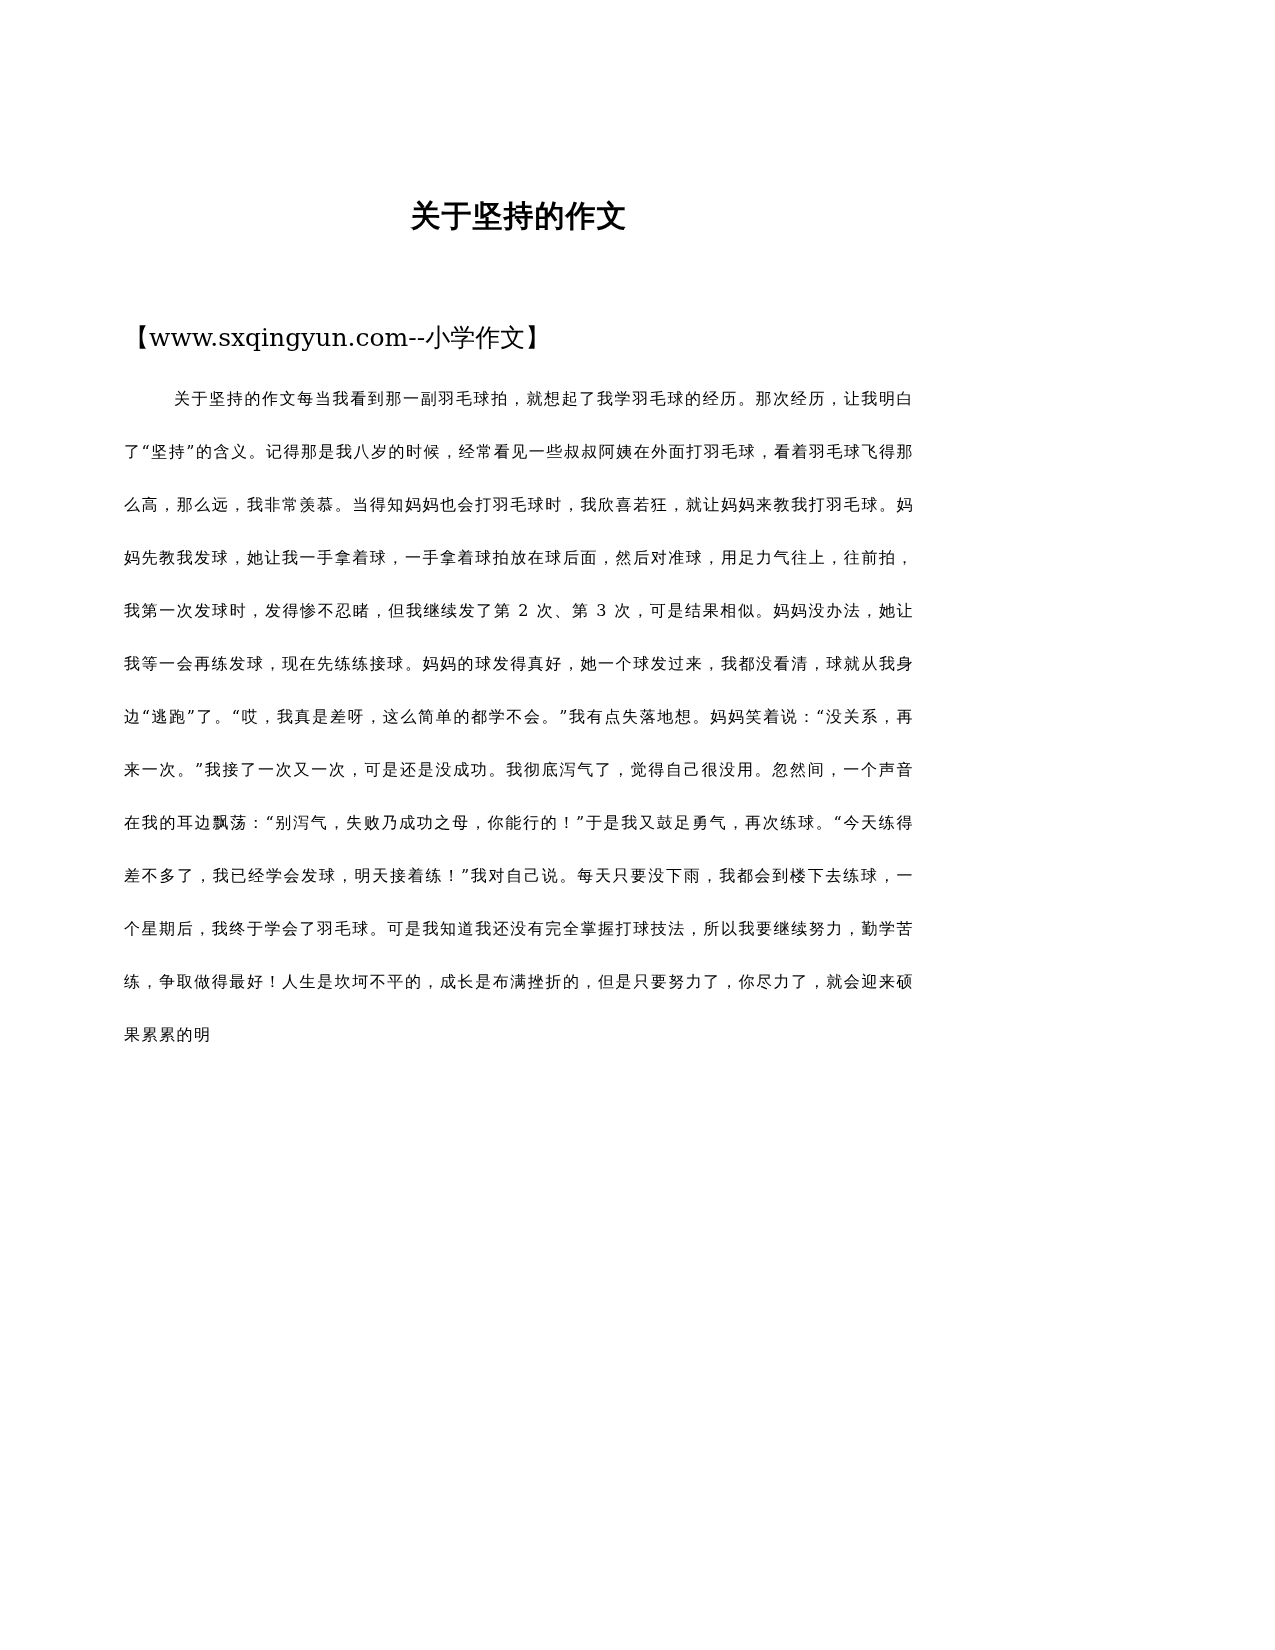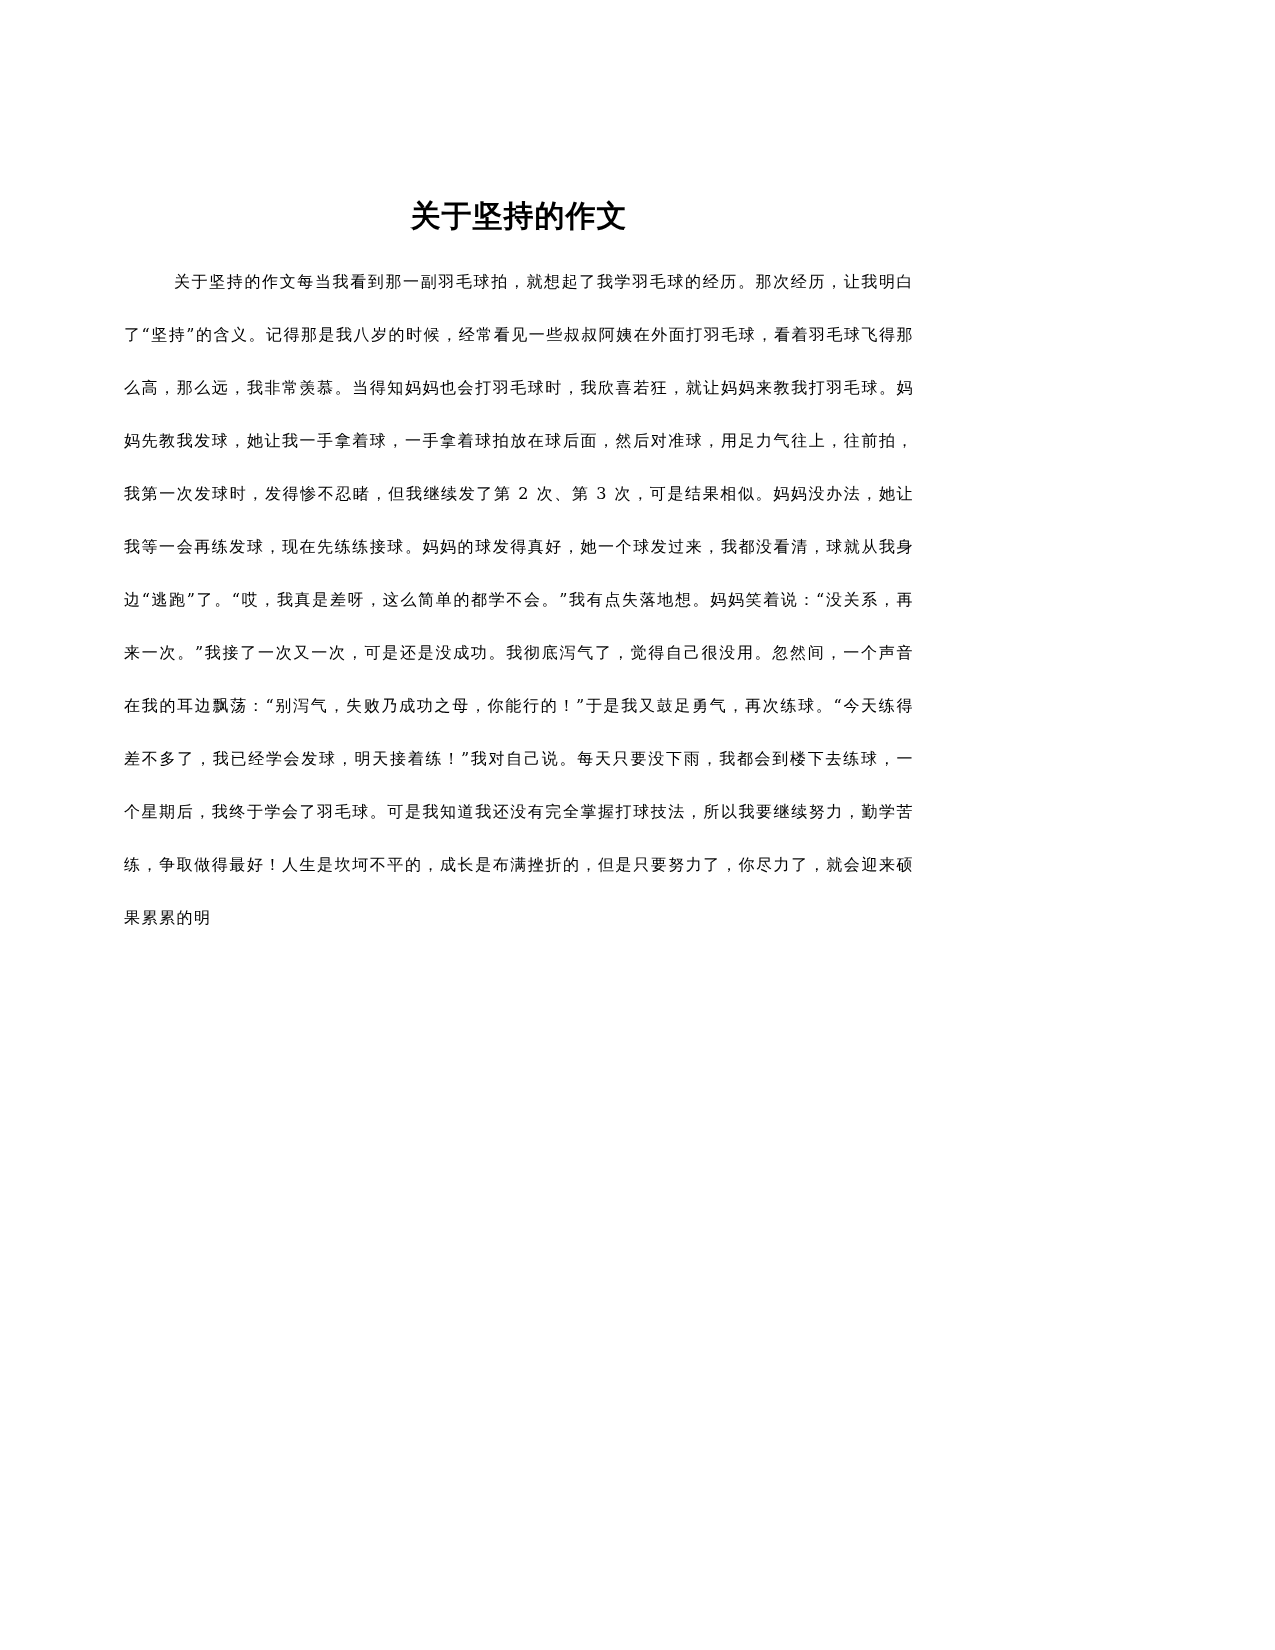--- a/index.html
+++ b/index.html
@@ -53,15 +53,16 @@
     font-family: "DejaVu Serif", "Liberation Serif", serif;
     text-indent: 50px;
   }
 </style>
 </head>
 <body>
 
 <div class="page">
   <h1 class="doc-title">关于坚持的作文</h1>
   <div class="content">
+    <p class="source-line">【www.sxqingyun.com--小学作文】</p>
     <p class="body-text">关于坚持的作文每当我看到那一副羽毛球拍，就想起了我学羽毛球的经历。那次经历，让我明白了“坚持”的含义。记得那是我八岁的时候，经常看见一些叔叔阿姨在外面打羽毛球，看着羽毛球飞得那么高，那么远，我非常羡慕。当得知妈妈也会打羽毛球时，我欣喜若狂，就让妈妈来教我打羽毛球。妈妈先教我发球，她让我一手拿着球，一手拿着球拍放在球后面，然后对准球，用足力气往上，往前拍，我第一次发球时，发得惨不忍睹，但我继续发了第 2 次、第 3 次，可是结果相似。妈妈没办法，她让我等一会再练发球，现在先练练接球。妈妈的球发得真好，她一个球发过来，我都没看清，球就从我身边“逃跑”了。“哎，我真是差呀，这么简单的都学不会。”我有点失落地想。妈妈笑着说：“没关系，再来一次。”我接了一次又一次，可是还是没成功。我彻底泻气了，觉得自己很没用。忽然间，一个声音在我的耳边飘荡：“别泻气，失败乃成功之母，你能行的！”于是我又鼓足勇气，再次练球。“今天练得差不多了，我已经学会发球，明天接着练！”我对自己说。每天只要没下雨，我都会到楼下去练球，一个星期后，我终于学会了羽毛球。可是我知道我还没有完全掌握打球技法，所以我要继续努力，勤学苦练，争取做得最好！人生是坎坷不平的，成长是布满挫折的，但是只要努力了，你尽力了，就会迎来硕果累累的明</p>
   </div>
 </div>
 
 </body></html>

